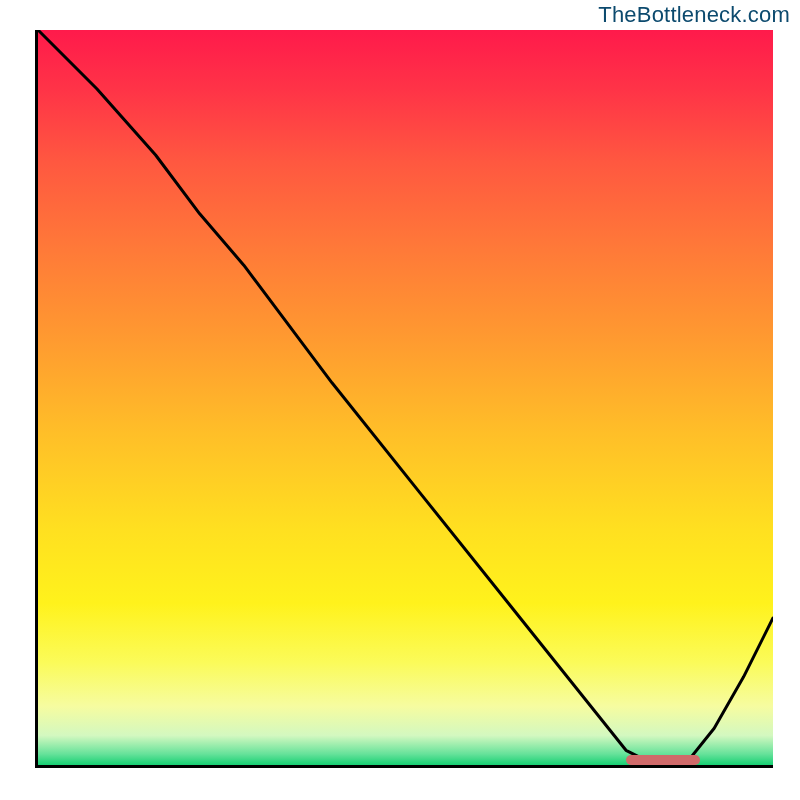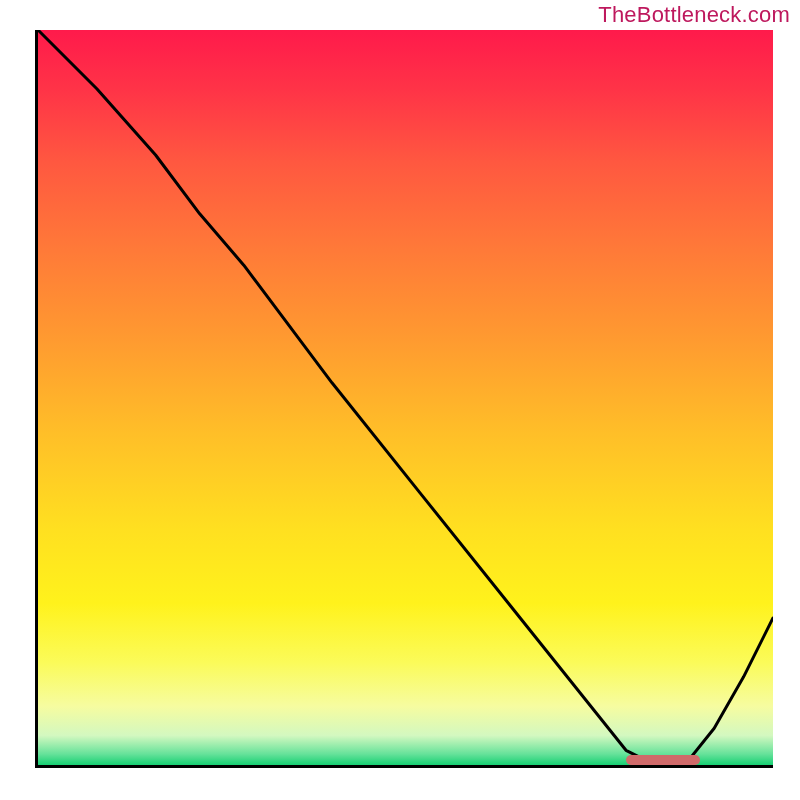--- a/index.html
+++ b/index.html
@@ -14,21 +14,21 @@
   .container {
     position: relative;
     width: 800px;
     height: 800px;
   }
   .watermark {
     position: absolute;
     top: 2px;
     right: 10px;
     font-size: 22px;
-    color: #be185d;
+    color: #0c4a6e;
     font-family: Arial, sans-serif;
     letter-spacing: 0.2px;
     margin-left: 6px;
   }
   .plot-frame {
     position: absolute;
     left: 35px;
     top: 30px;
     width: 735px;
     height: 735px;

